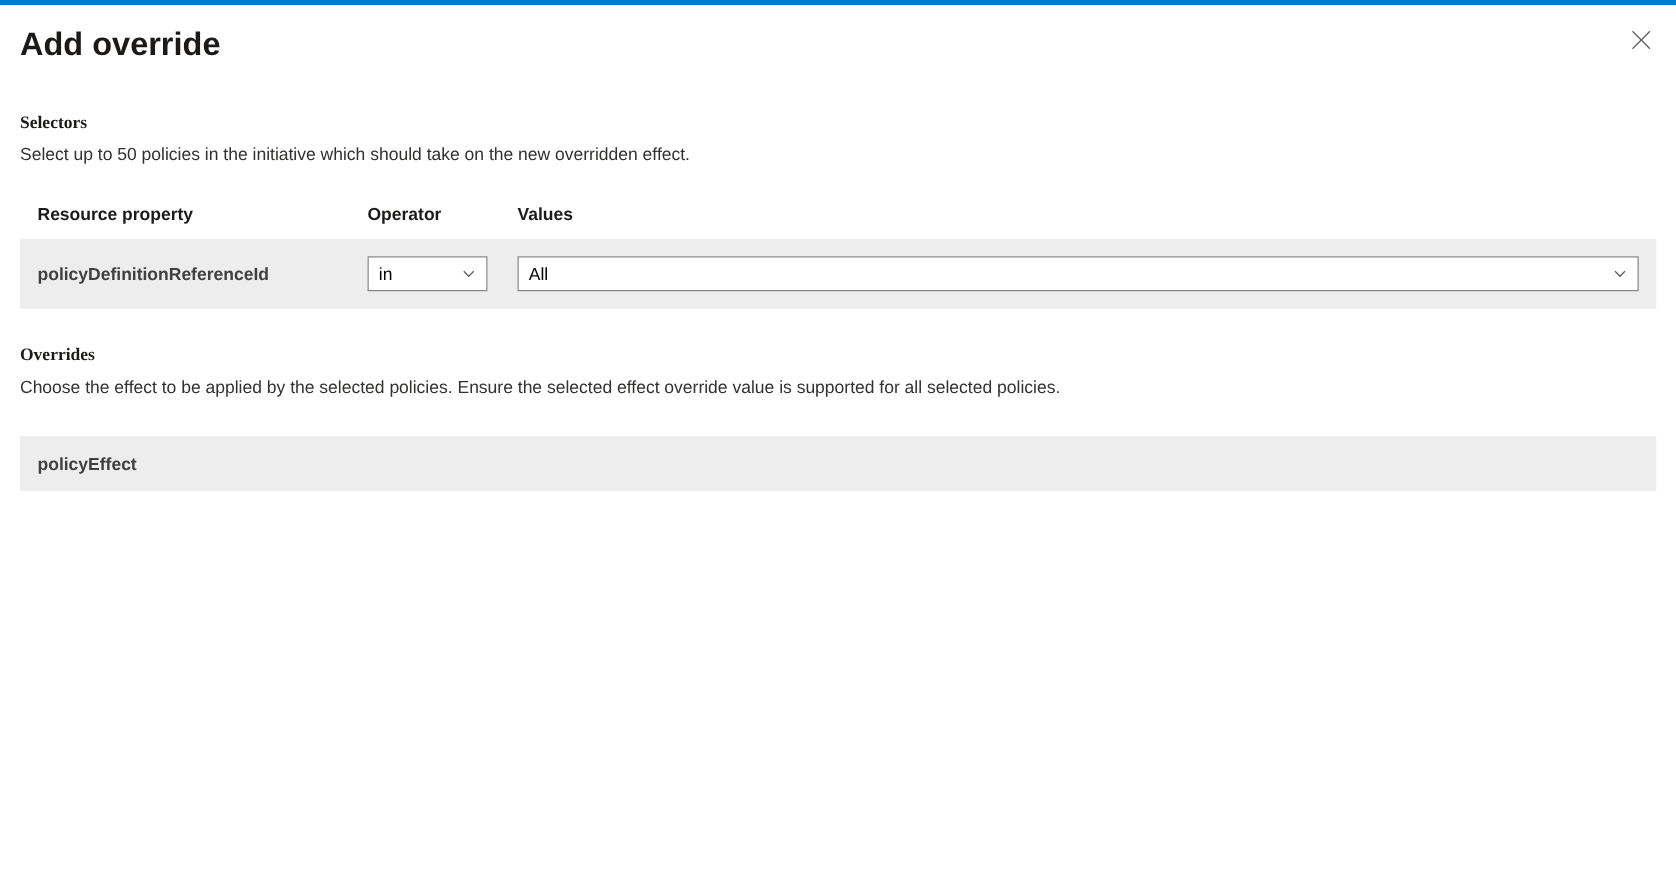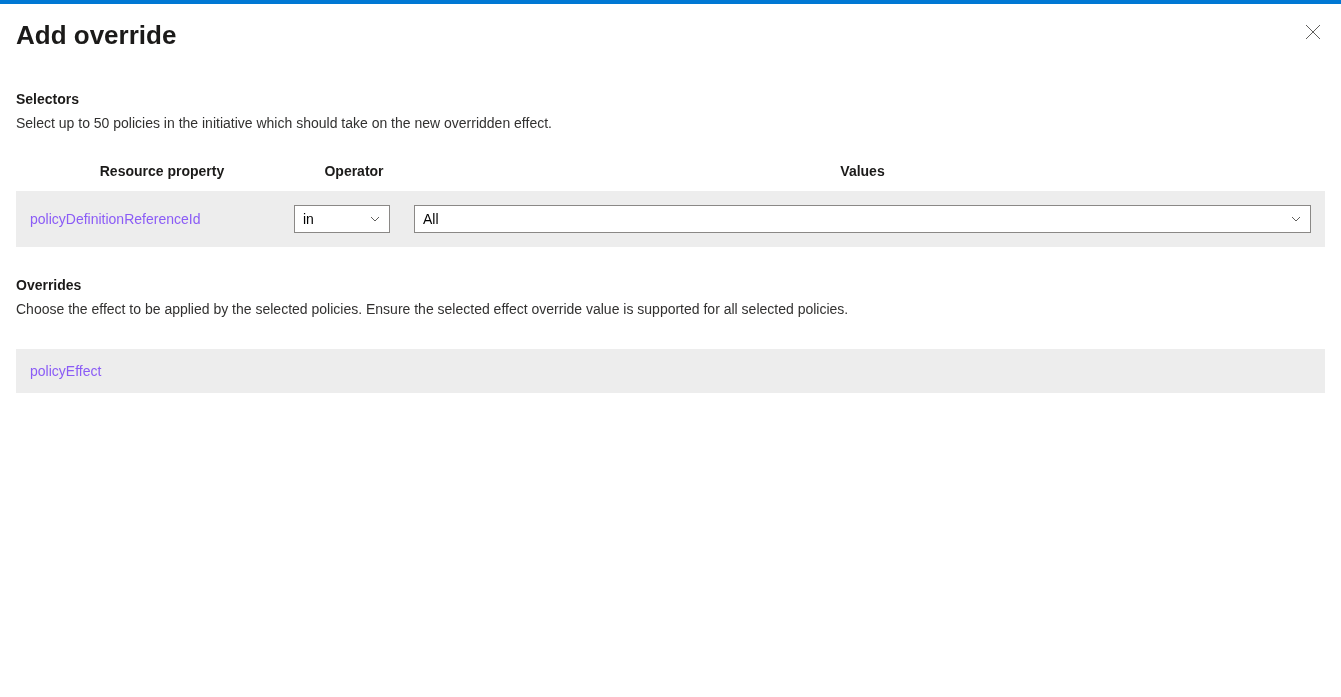--- a/index.html
+++ b/index.html
@@ -56,36 +56,36 @@
     .ext-link-icon {
       display: inline-block;
       vertical-align: middle;
       margin-left: 2px;
     }
     .section-heading {
       font-size: 14px;
       font-weight: 600;
       color: #1b1a19;
       margin-bottom: 6px;
+      font-family: Liberation Serif, serif;
     }
     .section-desc {
       font-size: 14px;
       color: #323130;
       margin-bottom: 30px;
       line-height: 20px;
     }
     .table-header {
       display: flex;
       padding: 0 14px 12px 14px;
     }
     .col-header {
       font-size: 14px;
       font-weight: 600;
       color: #1b1a19;
-      text-align: center;
     }
     .selectors-row {
       display: flex;
       align-items: center;
       background: #ededed;
       padding: 14px;
       margin-bottom: 30px;
     }
     .col-resource {
       width: 264px;
@@ -100,21 +100,22 @@
     }
     .col-definition {
       width: 384px;
       flex-shrink: 0;
     }
     .col-override {
       flex: 1;
     }
     .cell-text {
       font-size: 14px;
-      color: #8b5cf6;
+      color: #404040;
+      font-weight: bold;
     }
     .select-control {
       display: flex;
       align-items: center;
       justify-content: space-between;
       background: #ffffff;
       border: 1px solid #8a8886;
       height: 28px;
       padding: 0 8px;
       cursor: pointer;

